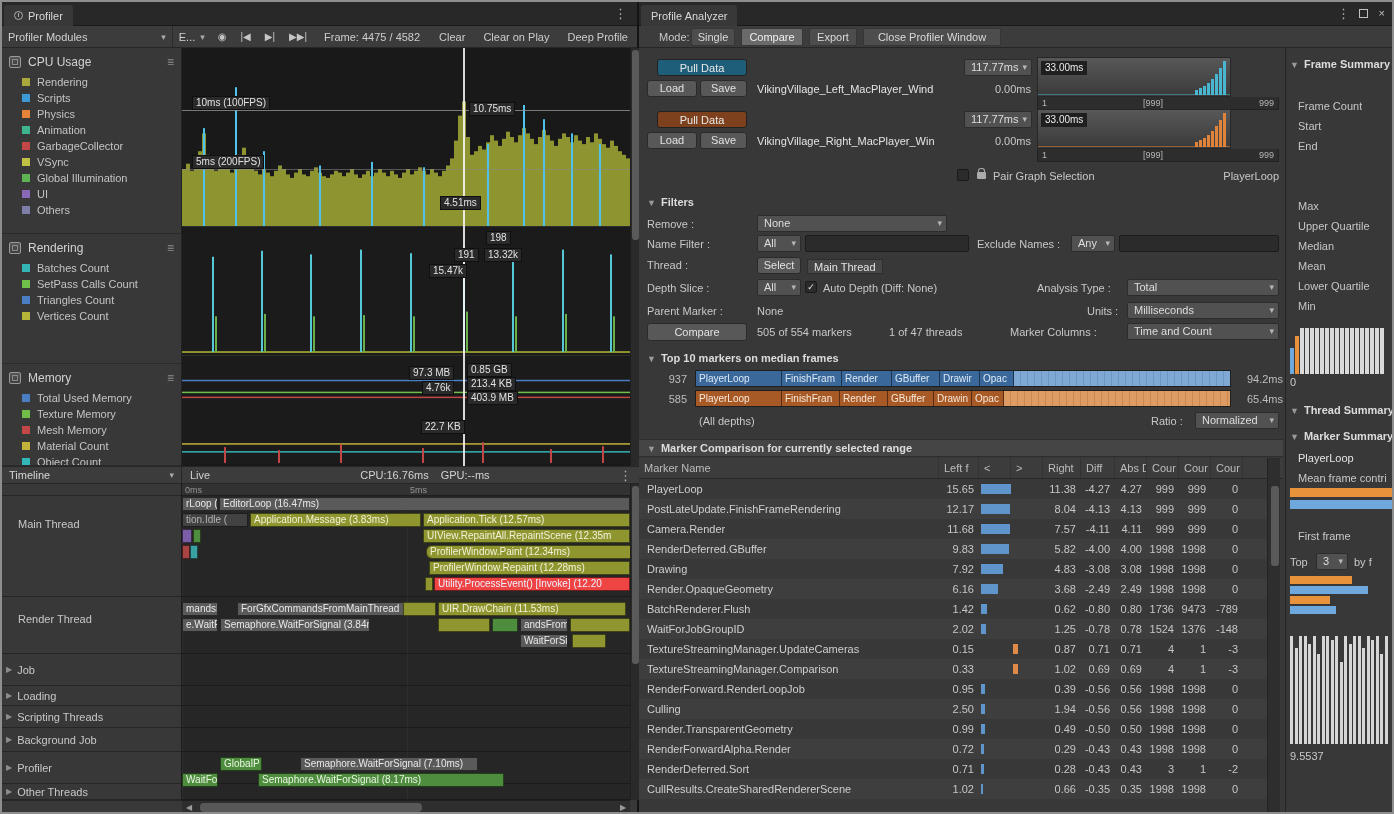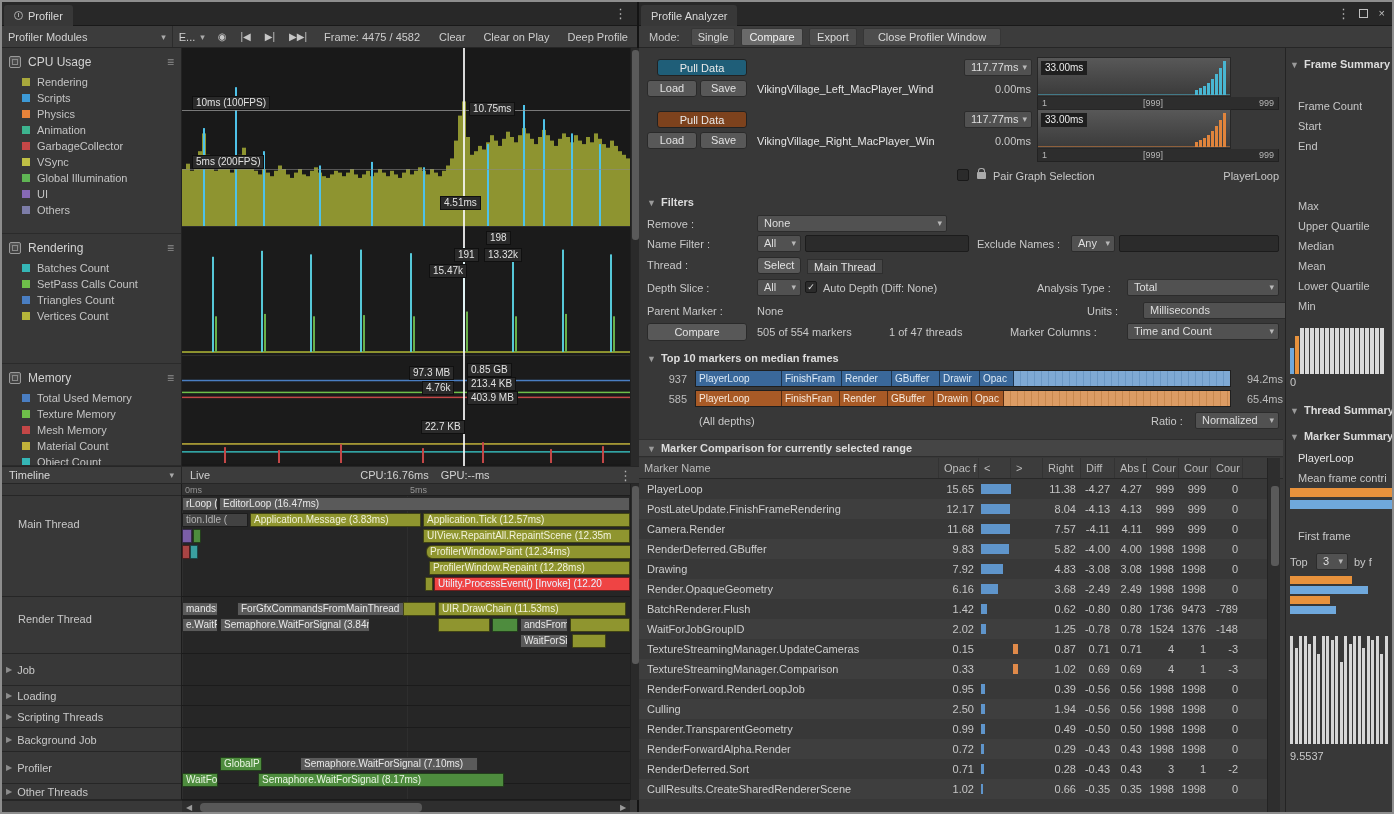--- a/index.html
+++ b/index.html
@@ -569,21 +569,21 @@
   <section id="rw">
     <div class="tabbar">
       <div class="tab">
         <span>Profile Analyzer</span>
       </div>
       <span class="keb" style="right:46px">⋮</span>
       <span class="sqico" style="right:28px"></span>
       <span class="winctl" style="right:11px">×</span>
     </div>
     <div class="toolbar">
-      <span class="lb" style="left:10px;top:5px;position:relative;top:0;">Mode:</span>
+      <span class="lb" style="left:10px;top:5px;position:relative;top:0;margin-left:10px">Mode:</span>
     </div>
     <div class="tbb" style="left:52px;top:26px;width:44px;height:18px">Single</div>
     <div class="tbb active" style="left:102px;top:26px;width:62px;height:18px">Compare</div>
     <div class="tbb" style="left:170px;top:26px;width:48px;height:18px">Export</div>
     <div class="tbb" style="left:224px;top:26px;width:138px;height:18px">Close Profiler Window</div>
 
     <div class="pull" id="pull0" style="top:57px;background:#1f5e78">Pull Data</div>
     <div class="btn" style="left:8px;top:78px;width:50px;height:17px">Load</div>
     <div class="btn" style="left:61px;top:78px;width:47px;height:17px">Save</div>
     <div class="lb bright" style="left:118px;top:81px">VikingVillage_Left_MacPlayer_Wind</div>
@@ -671,21 +671,21 @@
     <span class="cb" style="left:166px;top:279px">✓</span>
     <div class="lb" style="left:184px;top:280px">Auto Depth (Diff: None)</div>
     <div class="lb" style="left:398px;top:280px">Analysis Type :</div>
     <div class="drop" style="left:488px;top:277px;width:152px">
       <span>Total</span>
       <span class="dar">▾</span>
     </div>
     <div class="lb" style="left:8px;top:303px">Parent Marker :</div>
     <div class="lb" style="left:118px;top:303px">None</div>
     <div class="lb" style="left:448px;top:303px">Units :</div>
-    <div class="drop" style="left:504px;top:300px;width:152px">
+    <div class="drop" style="left:488px;top:300px;width:152px">
       <span>Milliseconds</span>
       <span class="dar">▾</span>
     </div>
     <div class="btn" style="left:8px;top:321px;width:100px;height:18px;line-height:16px">Compare</div>
     <div class="lb" style="left:118px;top:324px">505 of 554 markers</div>
     <div class="lb" style="left:250px;top:324px">1 of 47 threads</div>
     <div class="lb" style="left:371px;top:324px">Marker Columns :</div>
     <div class="drop" style="left:488px;top:321px;width:152px">
       <span>Time and Count</span>
       <span class="dar">▾</span>
@@ -723,21 +723,21 @@
     <div class="lb" style="left:60px;top:413px">(All depths)</div>
     <div class="lb" style="left:512px;top:413px">Ratio :</div>
     <div class="drop" style="left:556px;top:410px;width:84px">
       <span>Normalized</span>
       <span class="dar">▾</span>
     </div>
 
     <div id="cmp-title"><span class="fold-t">▼</span><span>Marker Comparison for currently selected range</span></div>
     <div id="cmp-head">
       <div class="hc w-name">Marker Name</div>
-      <div class="hc w-40">Opac f</div>
+      <div class="hc w-40">Left f</div>
       <div class="hc w-32">&lt;</div>
       <div class="hc w-32">&gt;</div>
       <div class="hc w-38">Right</div>
       <div class="hc w-34">Diff</div>
       <div class="hc w-32">Abs D</div>
       <div class="hc w-32">Cour</div>
       <div class="hc w-32">Cour</div>
       <div class="hc w-32">Cour</div>
     </div>
     <div id="cmp-body">

